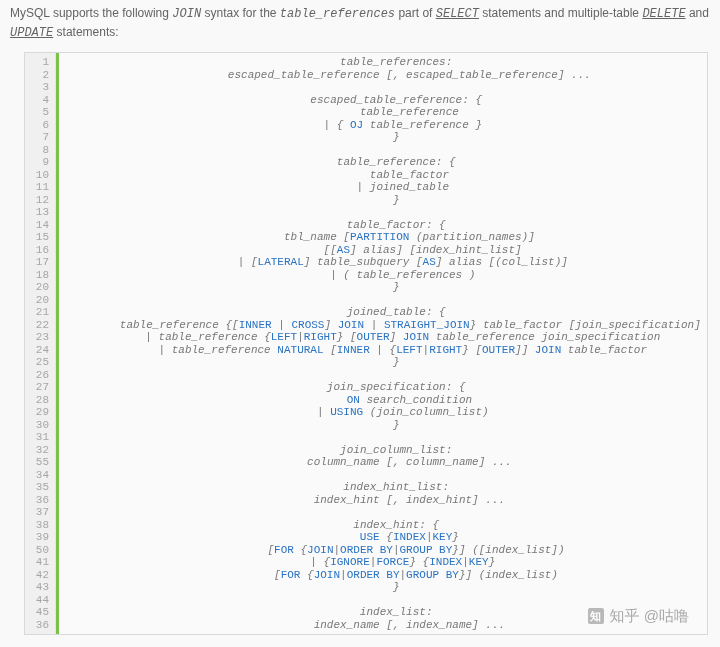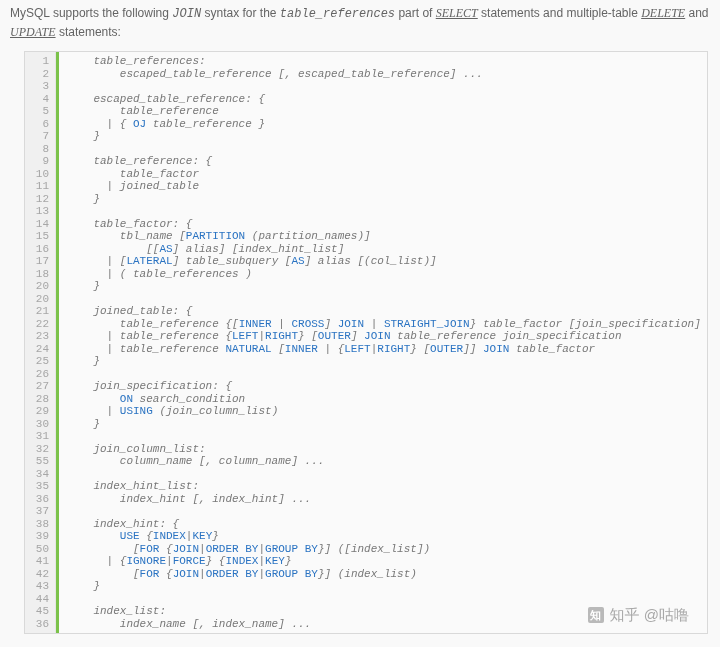--- a/index.html
+++ b/index.html
@@ -15,21 +15,20 @@
     padding: 4px 10px 6px 10px;
     line-height: 1.5;
   }
   .intro .mono {
     font-family: "Courier New", monospace;
     font-style: italic;
     font-size: 12px;
   }
   .intro .uline {
     text-decoration: underline;
-    font-family: Liberation Serif, serif;
   }
   .codebox {
     margin: 4px 12px 0 24px;
     border: 1px solid #d9d9d9;
     background: #fafafa;
     display: flex;
     font-family: "Courier New", monospace;
     font-size: 11px;
     line-height: 12.5px;
     position: relative;
@@ -48,21 +47,21 @@
     width: 3px;
     background: #7bc24a;
   }
   .code {
     padding: 3px 8px 3px 8px;
     color: #777;
     font-style: italic;
     white-space: pre;
     overflow: hidden;
   }
-  .code .row { height: 12.5px; }
+  .code .row { height: 12.5px; text-align: center; }
   .kw { color: #2a73c2; font-style: normal; }
   .watermark {
     position: absolute;
     right: 18px;
     bottom: 10px;
     font-style: normal;
     font-family: Arial, sans-serif;
     font-size: 15px;
     color: rgba(100,100,100,0.55);
     display: flex;

